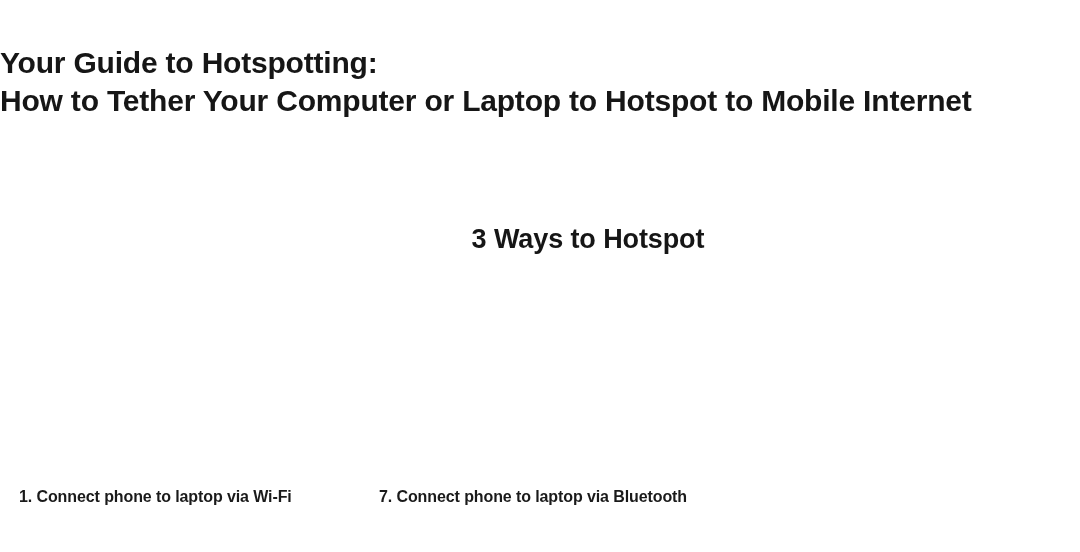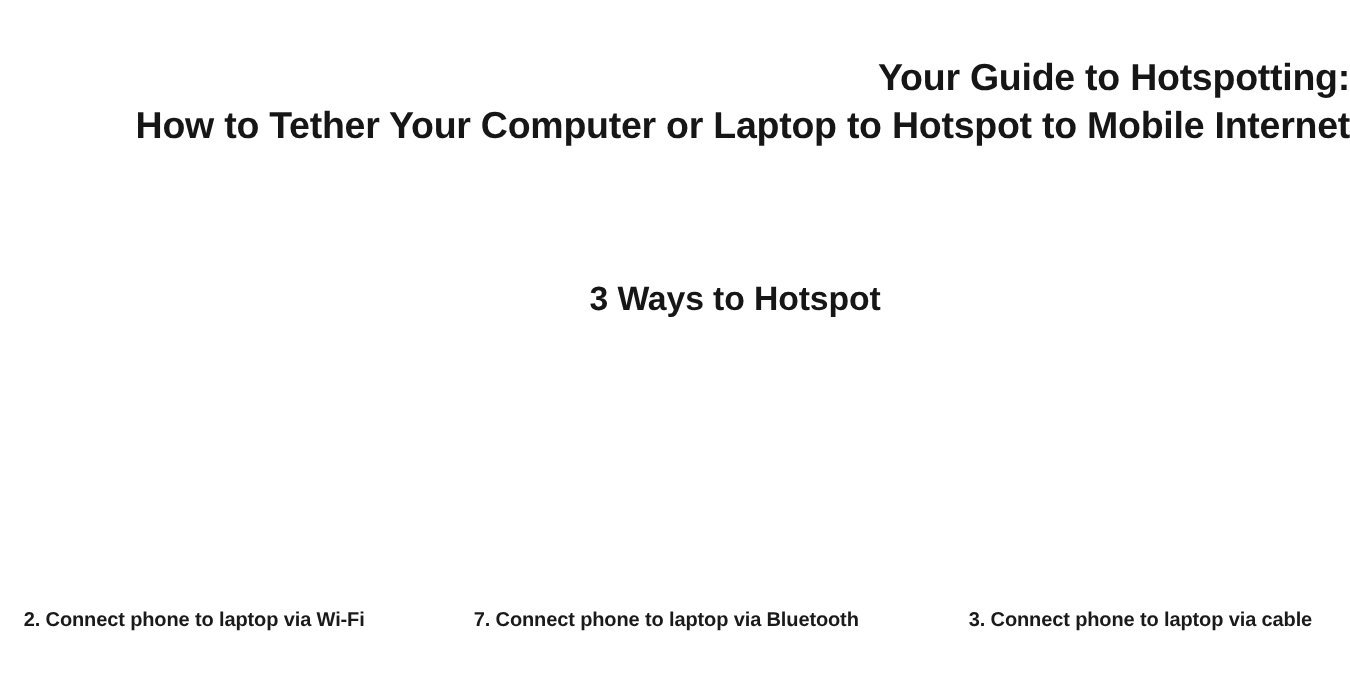--- a/index.html
+++ b/index.html
@@ -17,21 +17,21 @@
   .page {
     position: relative;
     width: 1080px;
     height: 552px;
   }
   .title-block {
     position: absolute;
     top: 44px;
     left: 0;
     width: 1080px;
-    text-align: right;
+    text-align: left;
   }
   .title-line {
     font-size: 30px;
     font-weight: 700;
     letter-spacing: -0.2px;
     line-height: 38px;
     color: #161616;
     white-space: nowrap;
   }
   .title-line-2 {
@@ -83,18 +83,17 @@
   <div class="title-block">
     <div class="title-line">Your Guide to Hotspotting:</div>
     <div class="title-line-2">How to Tether Your Computer or Laptop to Hotspot to Mobile Internet</div>
   </div>
 
   <div class="subtitle">
     <span class="subtitle-text">3 Ways to Hotspot</span>
   </div>
 
   <div class="captions">
-    <div class="caption caption-1">2. Connect phone to laptop via Wi-Fi</div>
+    <div class="caption caption-1">1. Connect phone to laptop via Wi-Fi</div>
     <div class="caption caption-2">7. Connect phone to laptop via Bluetooth</div>
-    <div class="caption caption-3">3. Connect phone to laptop via cable</div>
   </div>
 
 </div>
 
 </body></html>

